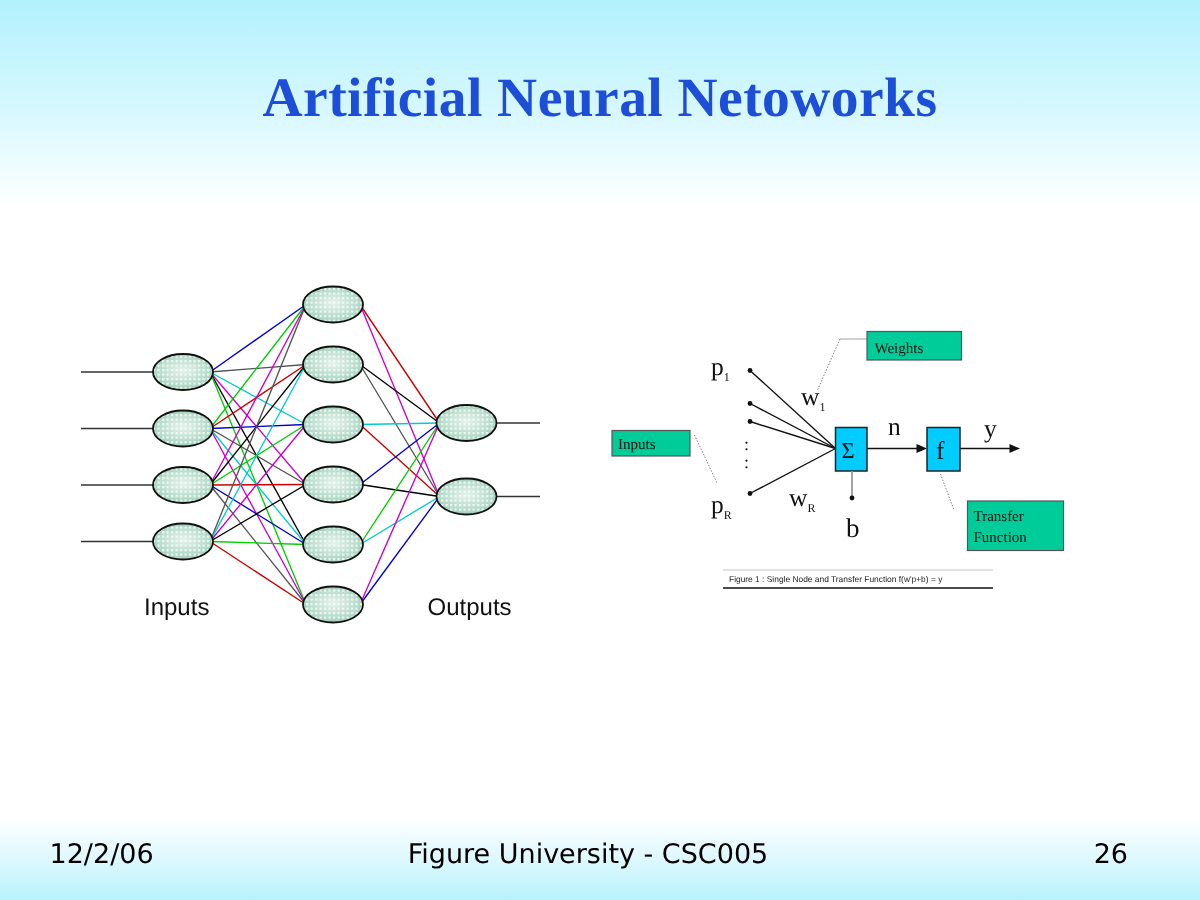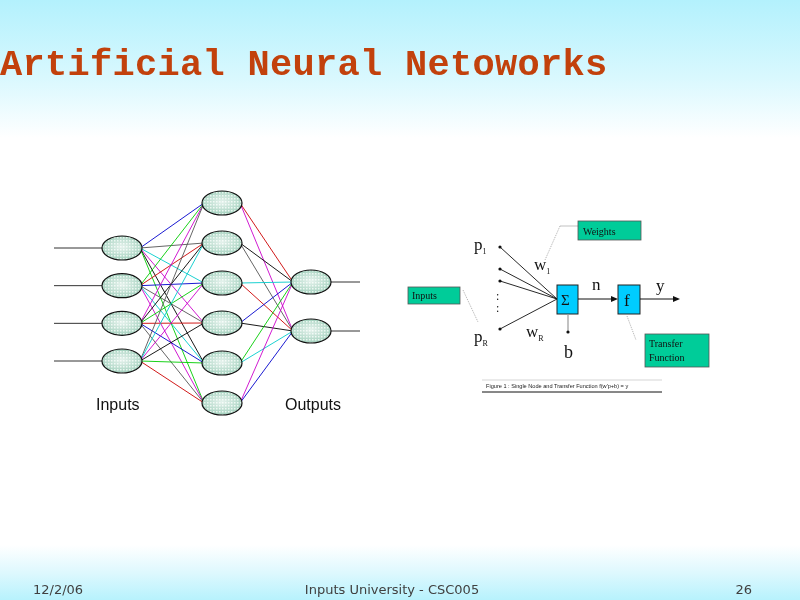--- a/index.html
+++ b/index.html
@@ -10,27 +10,27 @@
   }
   .top-band {
     position: absolute; left: 0; top: 0; width: 800px; height: 138px;
     background: linear-gradient(to bottom, #b3f1fd 0%, #d8f8fe 55%, #ffffff 100%);
   }
   .bottom-band {
     position: absolute; left: 0; top: 545px; width: 800px; height: 55px;
     background: linear-gradient(to bottom, #ffffff 0%, #def8fe 50%, #b7f2fd 100%);
   }
   .title {
-    position: absolute; left: 0; top: 44px; width: 800px; 
-    font-family: Liberation Mono, monospace; font-weight: bold; font-size: 37px;
-    color: #c2410c; letter-spacing: 0.3px;
+    position: absolute; left: 0; top: 44px; width: 800px; text-align: center;
+    font-family: Liberation Serif, serif; font-weight: bold; font-size: 37px;
+    color: #1d4ed8; letter-spacing: 0.3px;
   }
   .footer-text {
-    position: absolute; top: 582px; font-family: "DejaVu Sans", sans-serif;
-    font-size: 13px; color: #404040;
+    position: absolute; top: 559px; font-family: "DejaVu Sans", sans-serif;
+    font-size: 18px; color: #000000;
   }
   .footer-date { left: 33px; }
   .footer-center { left: 0; width: 784px; text-align: center; }
   .footer-page { right: 48px; }
   svg { position: absolute; left: 0; top: 0; }
   .net-label { font-family: "Liberation Sans", sans-serif; font-size: 16px; fill: #111; }
   .serif { font-family: "Liberation Serif", serif; fill: #111; }
   .tag-box { fill: #00cc99; stroke: #555; stroke-width: 0.8; }
   .tag-text { font-family: "Liberation Serif", serif; font-size: 10px; fill: #111; }
   .caption-text { font-family: "Liberation Sans", sans-serif; font-size: 5.6px; fill: #222; }
@@ -181,14 +181,14 @@
   <rect class="tag-box" x="645" y="334" width="64" height="33"></rect>
   <text class="tag-text" x="649" y="347">Transfer</text>
   <text class="tag-text" x="649" y="361">Function</text>
 
   <line x1="482" y1="380" x2="662" y2="380" stroke="#bbb" stroke-width="0.6"></line>
   <line x1="482" y1="392" x2="662" y2="392" stroke="#111" stroke-width="1"></line>
   <text class="caption-text" x="486" y="388">Figure 1 : Single Node and Transfer Function f(w'p+b) = y</text>
 </svg>
 
 <div class="footer-text footer-date">12/2/06</div>
-<div class="footer-text footer-center">Inputs University - CSC005</div>
+<div class="footer-text footer-center">Figure University - CSC005</div>
 <div class="footer-text footer-page">26</div>
 
 </body></html>

